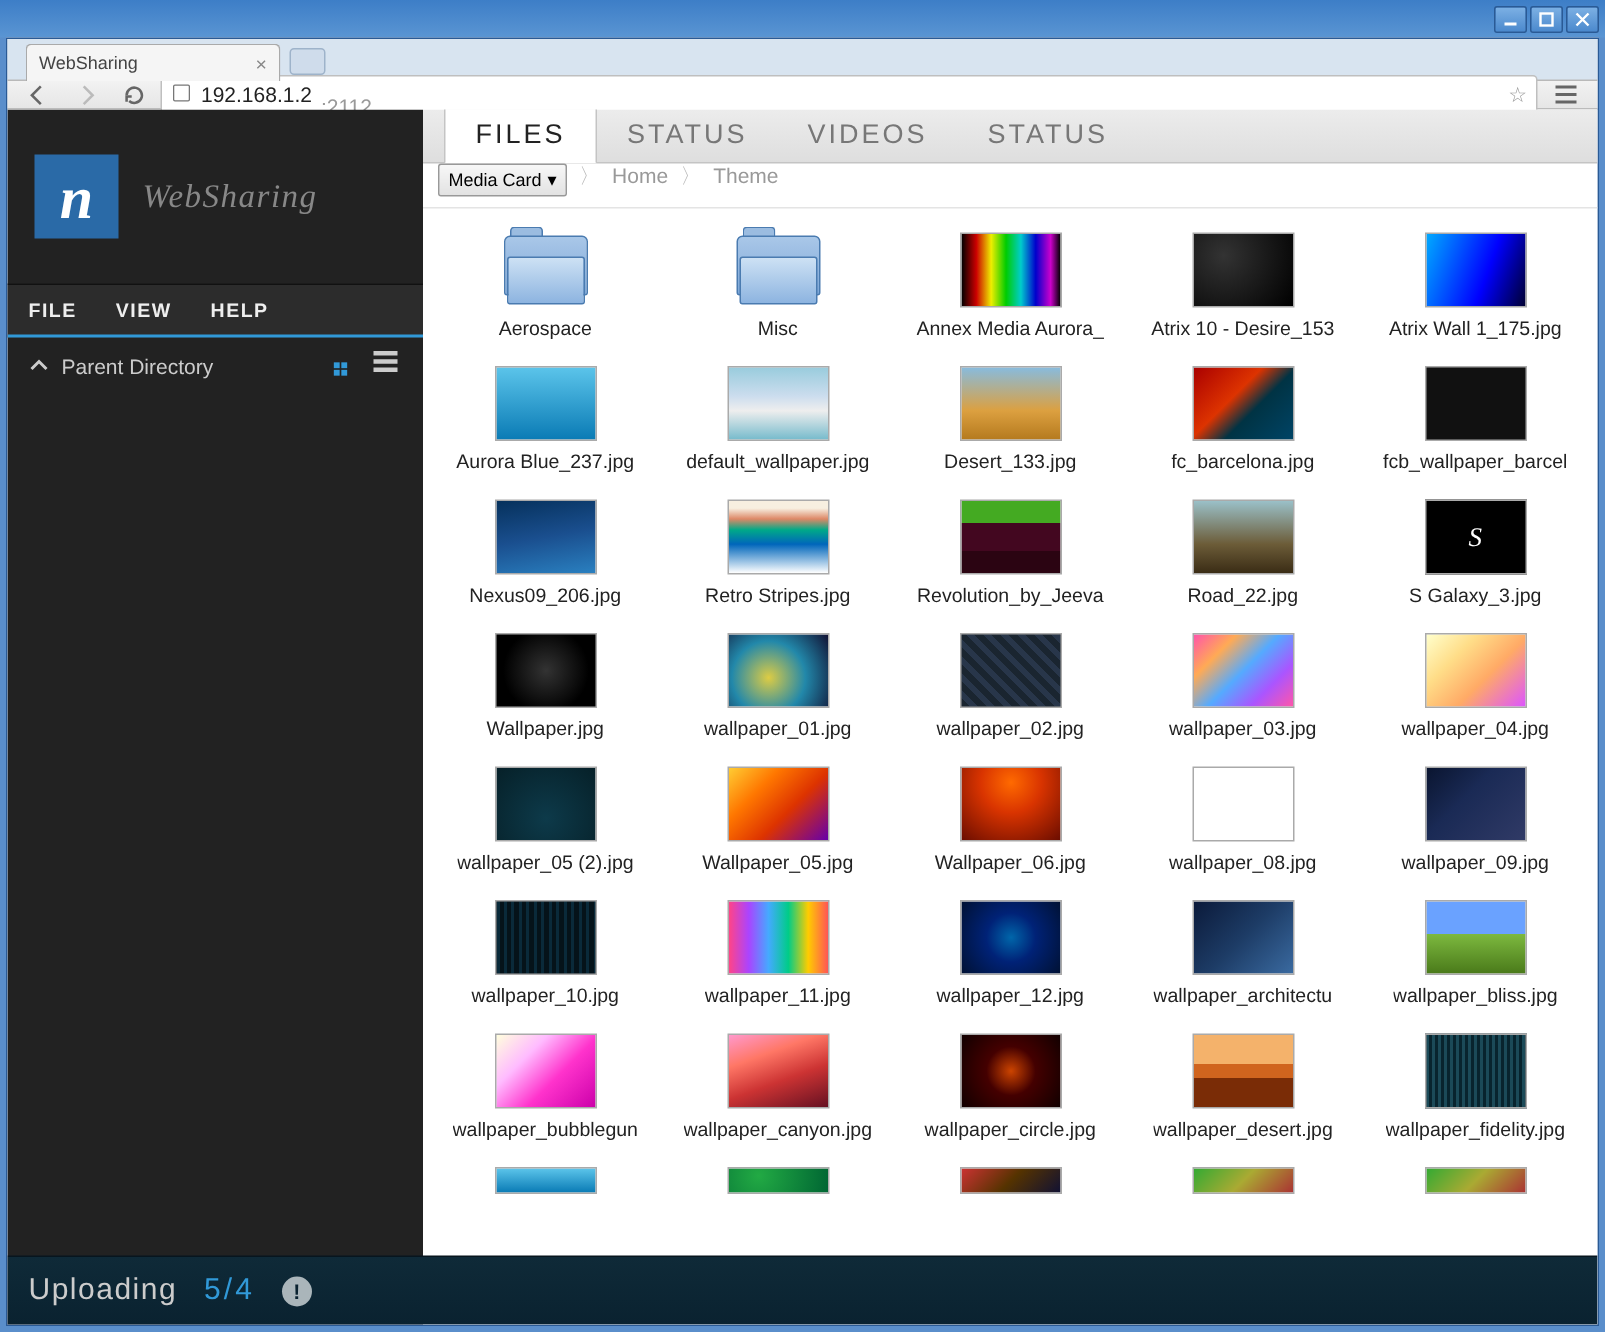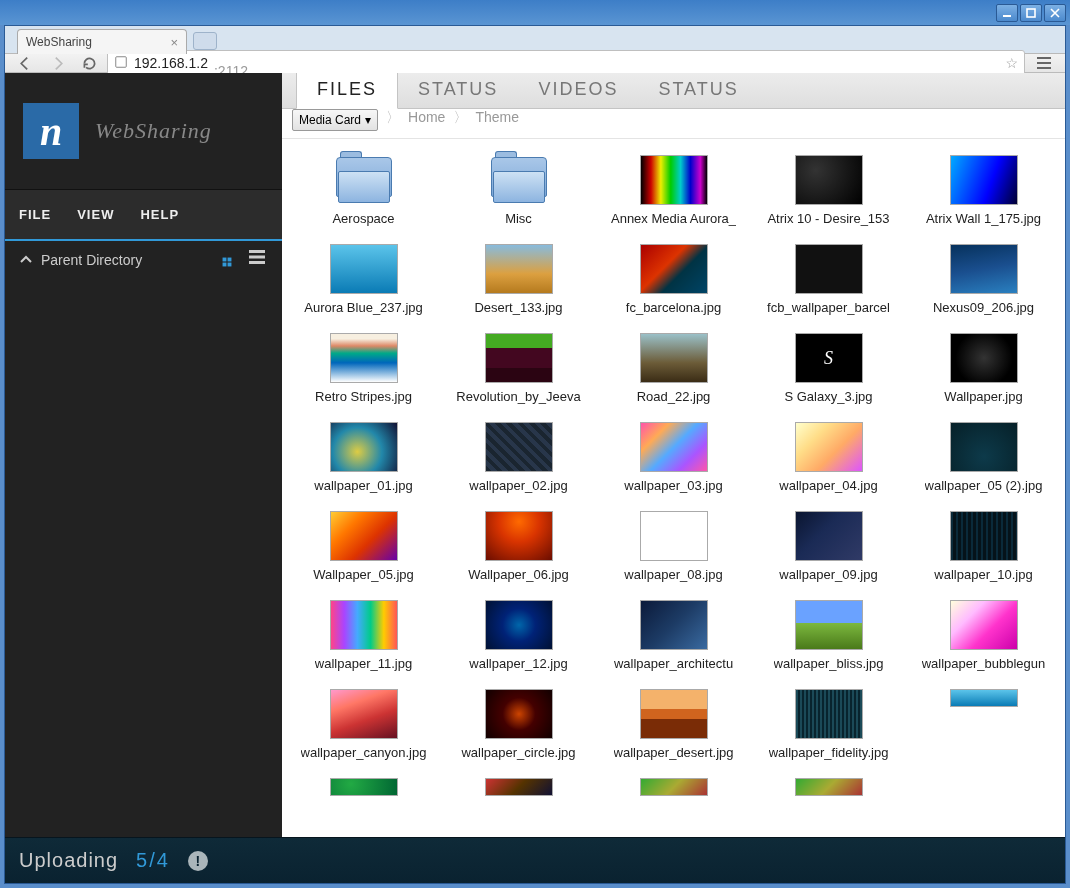--- a/index.html
+++ b/index.html
@@ -29,21 +29,21 @@
 
 
 .app { flex:1; display:flex; overflow:hidden; position:relative;}
 
 
 .sidebar { width:277px; background:#222; color:#ddd; display:flex; flex-direction:column;}
 .logoarea { height:116px; display:flex; align-items:center; padding-left:18px; gap:16px;}
 .logo { width:56px; height:56px; background:#2a6aa7; display:flex; align-items:center; justify-content:center;}
 .logo-text{font-size:40px; color:#fff; font-style:italic; font-weight:bold; font-family:Georgia,serif;}
 .appname { font-size:22px; color:#888; font-style:italic; font-family:Georgia,serif; letter-spacing:1px;}
-.sidemenu { height:52px; background:#2c2c2c; border-top:1px solid #111; border-bottom:2px solid #3199d8; display:flex; align-items:center; padding-left:14px; gap:26px; font-size:13px; font-weight:bold; color:#eee; letter-spacing:1px;}
+.sidemenu { height:36px; background:#2c2c2c; border-top:1px solid #111; border-bottom:2px solid #3199d8; display:flex; align-items:center; padding-left:14px; gap:26px; font-size:13px; font-weight:bold; color:#eee; letter-spacing:1px;}
 .sidemenu span{cursor:default;}
 .subbar { height:38px; display:flex; align-items:center; padding:0 14px; color:#ccc; font-size:14px;}
 .subbar .parent{display:flex;align-items:center;gap:8px;}
 .subbar .parent svg{width:14px;height:14px;}
 .viewbtns { margin-left:auto; display:flex; gap:8px;}
 .viewbtn { width:22px; height:22px; display:flex; align-items:center; justify-content:center;}
 .viewbtn.grid{color:#3199d8;}
 .viewbtn.list{color:#ccc;}
 
 
@@ -284,20 +284,24 @@
             </div>
             <div class="item">
               <div class="thumb img t3"></div>
               <div class="label">Atrix Wall 1_175.jpg</div>
             </div>
             <div class="item">
               <div class="thumb img t4"></div>
               <div class="label">Aurora Blue_237.jpg</div>
             </div>
             <div class="item">
+              <div class="thumb img t5"></div>
+              <div class="label">default_wallpaper.jpg</div>
+            </div>
+            <div class="item">
               <div class="thumb img t6"></div>
               <div class="label">Desert_133.jpg</div>
             </div>
             <div class="item">
               <div class="thumb img t7"></div>
               <div class="label">fc_barcelona.jpg</div>
             </div>
             <div class="item">
               <div class="thumb img t8"></div>
               <div class="label">fcb_wallpaper_barcel</div>

